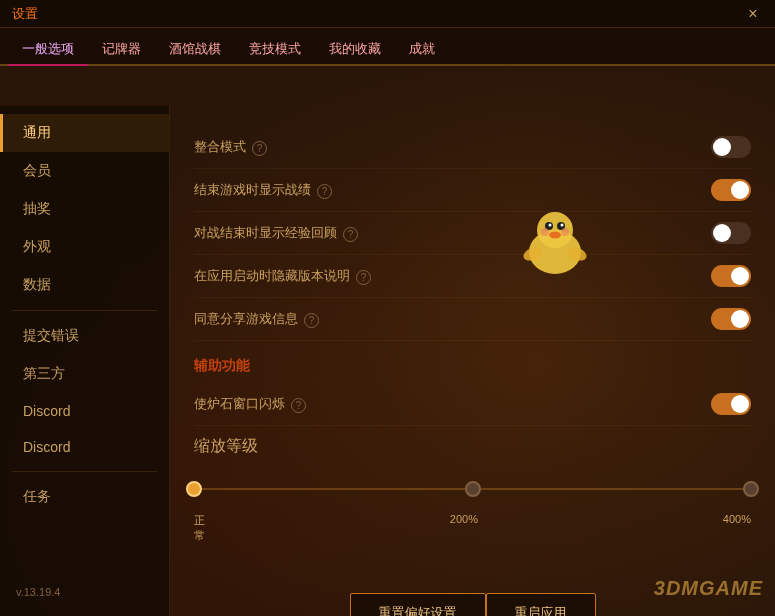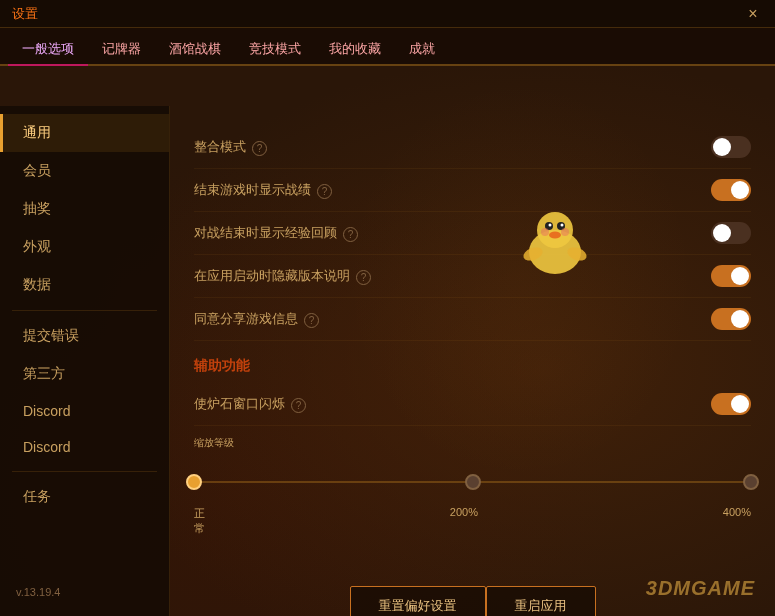--- a/index.html
+++ b/index.html
@@ -237,21 +237,21 @@
       margin: 16px 0 8px 0;
     }
 
     
     .slider-section {
       padding: 10px 0;
     }
 
     .slider-label {
       color: #c8a060;
-      font-size: 10px;
+      font-size: 16px;
       margin-bottom: 12px;
     }
 
     .slider-container {
       position: relative;
       height: 40px;
     }
 
     .slider-track {
       position: absolute;
@@ -323,21 +323,21 @@
       width: 80px;
       height: 80px;
       z-index: 2;
       pointer-events: none;
     }
 
     
     .watermark {
       position: absolute;
       bottom: 16px;
-      right: 20px;
+      right: 12px;
       color: rgba(200, 150, 60, 0.7);
       font-size: 20px;
       font-weight: bold;
       font-style: italic;
       letter-spacing: 1px;
       z-index: 5;
     }
   </style>
 </head>
 <body>

